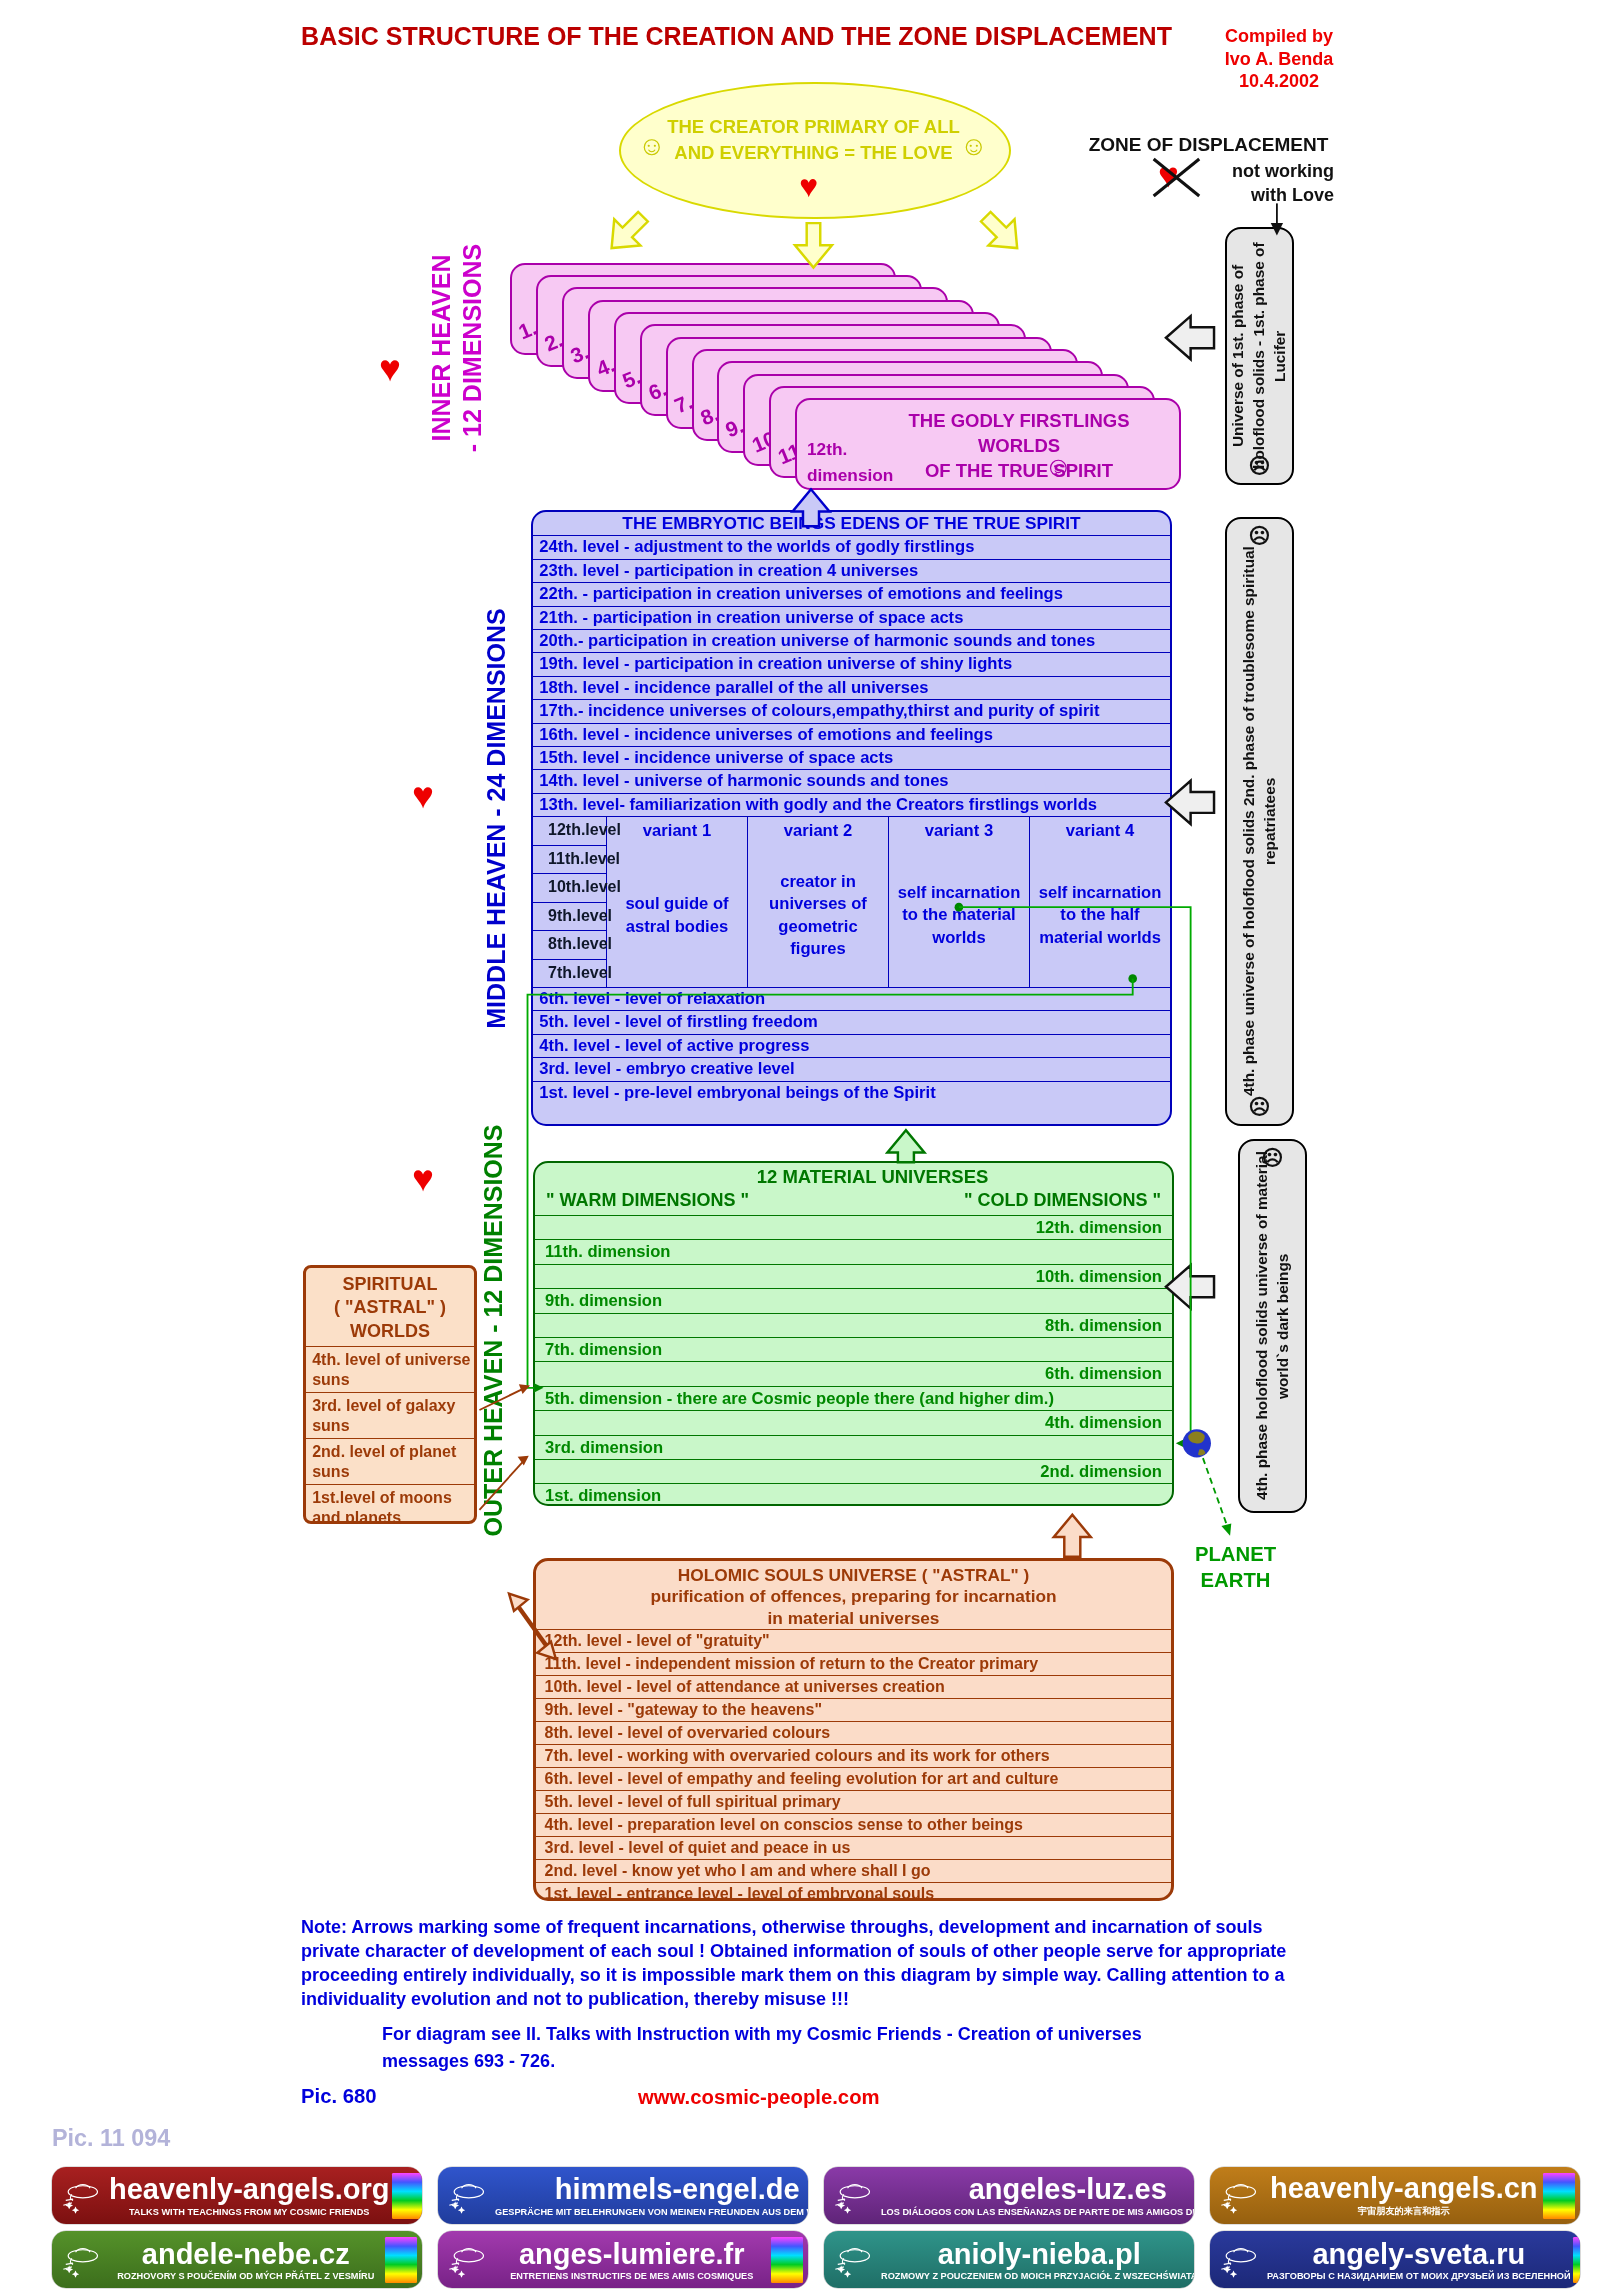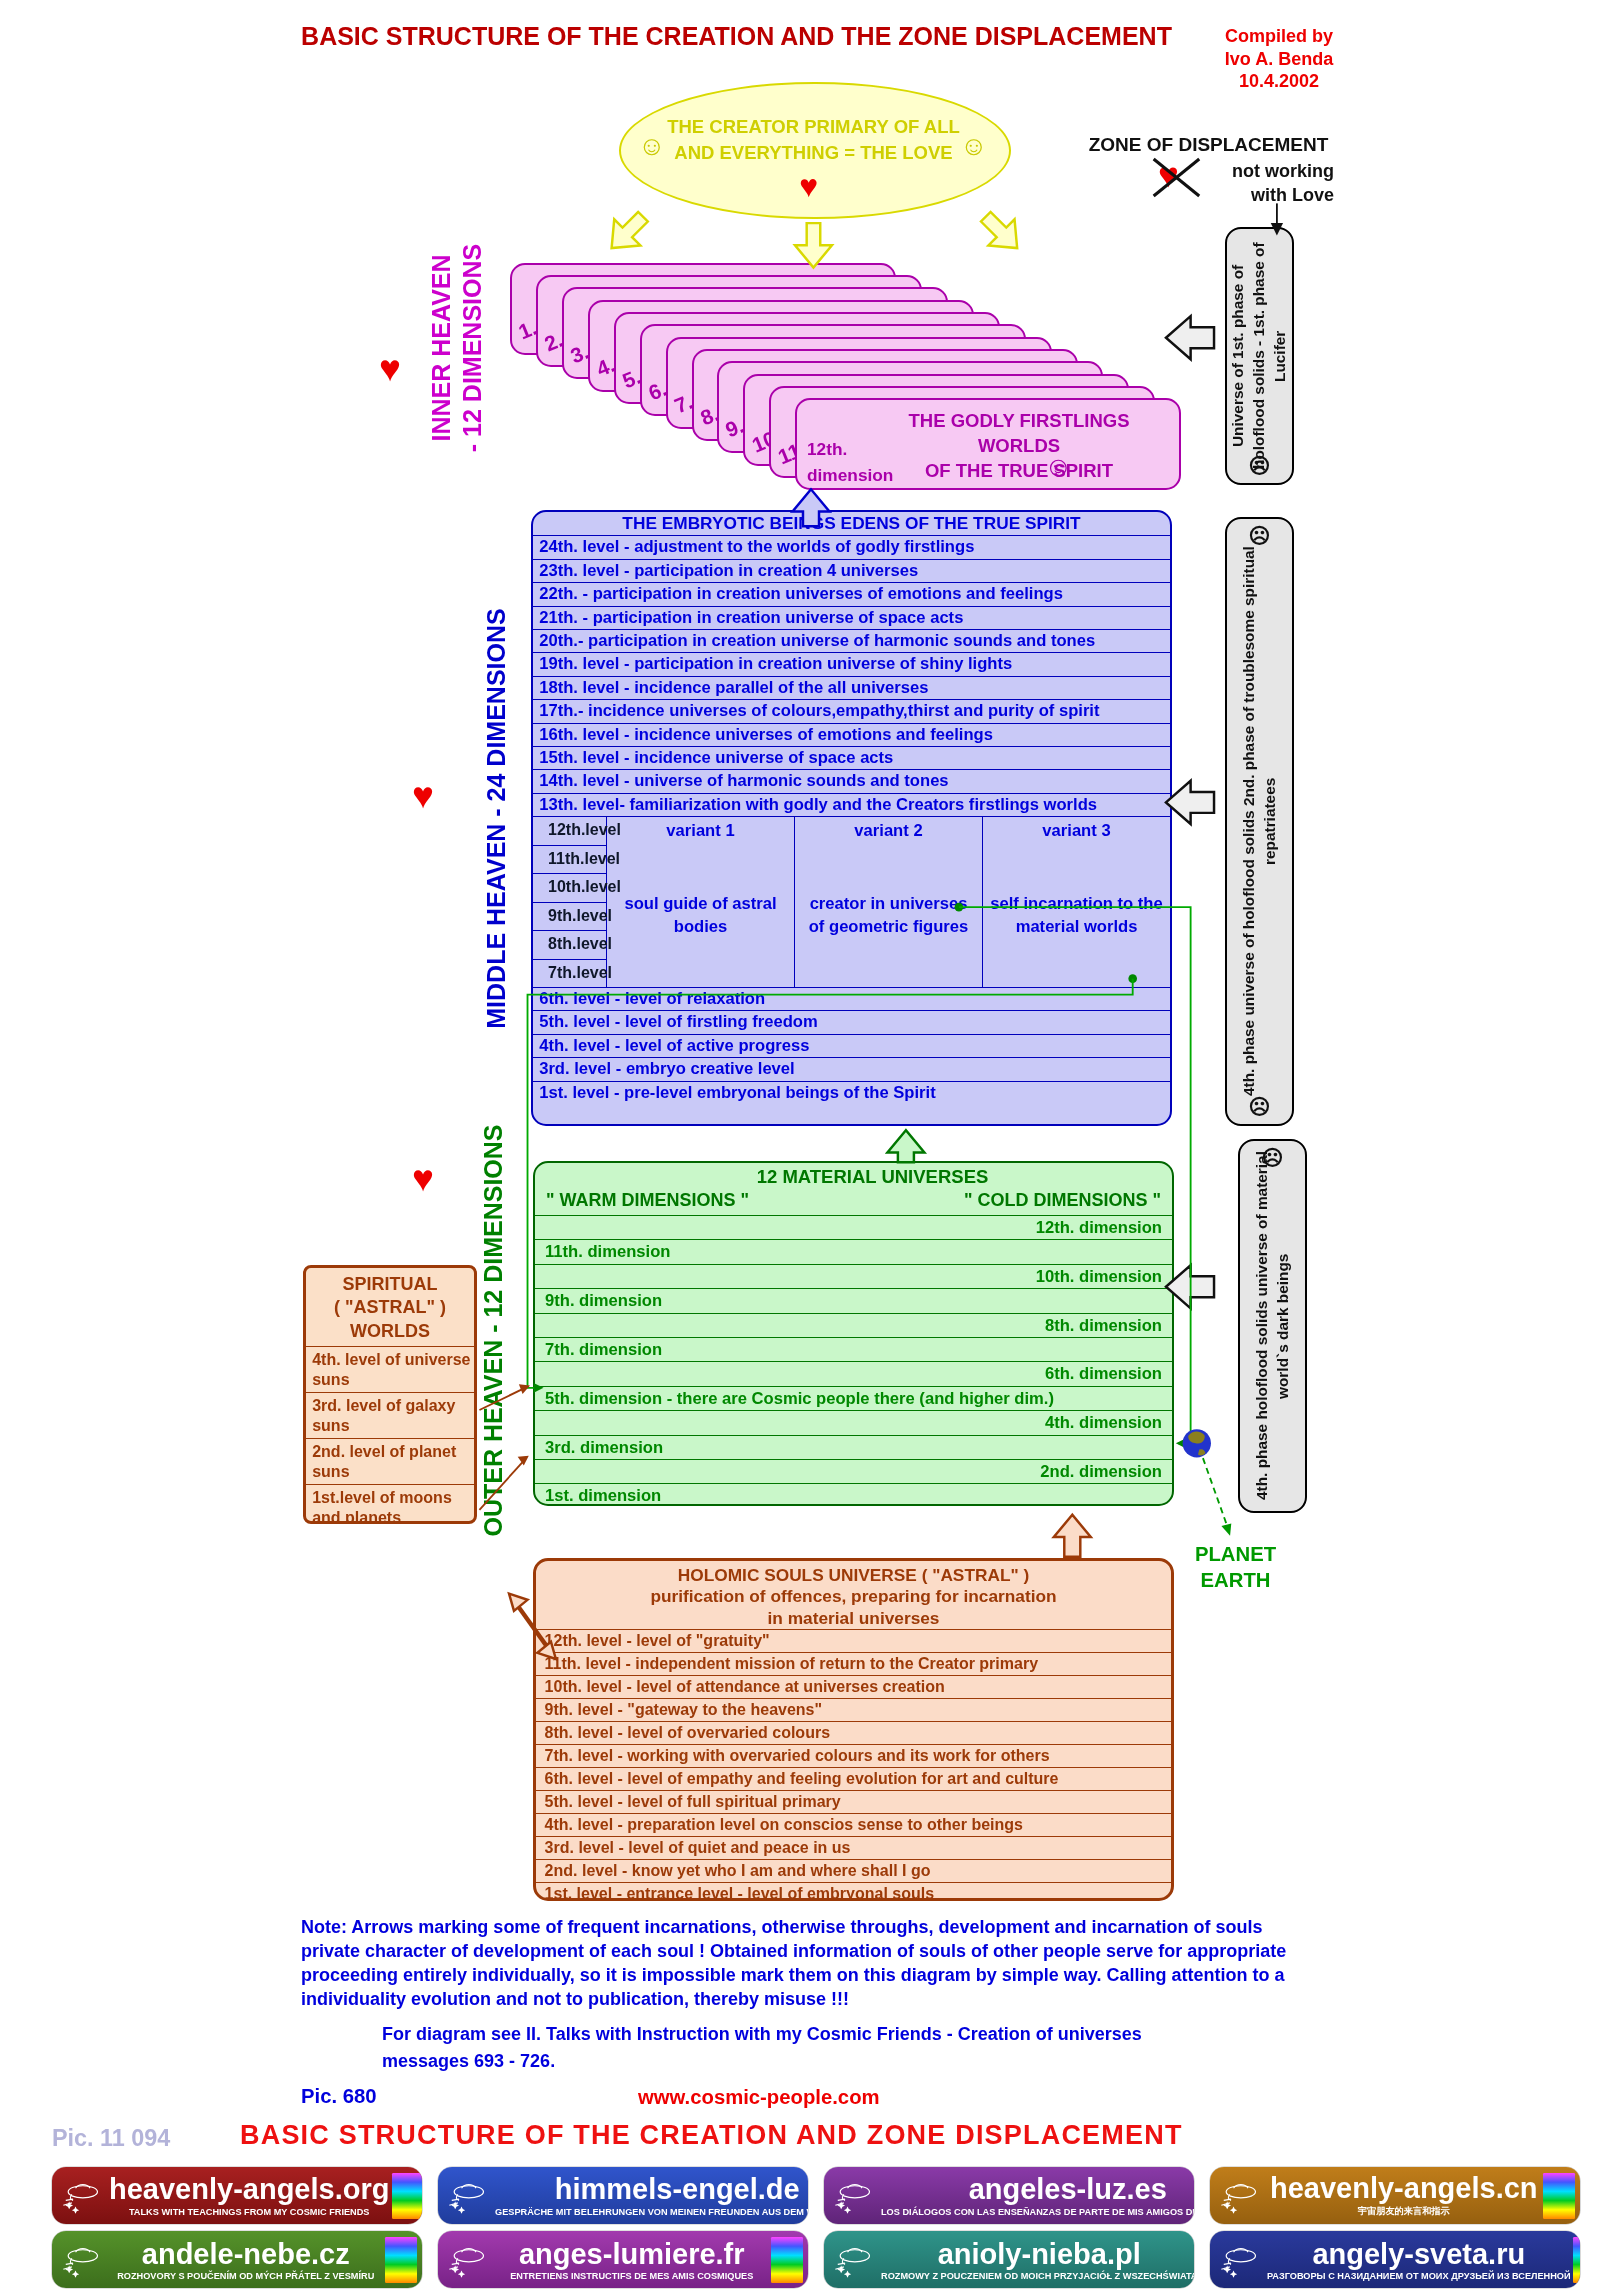--- a/index.html
+++ b/index.html
@@ -219,20 +219,24 @@
         <div class="vbody">soul guide of astral bodies</div>
       </div>
       <div class="varcol">
         <div class="vhdr">variant  2</div>
         <div class="vbody">creator in universes of geometric figures</div>
       </div>
       <div class="varcol">
         <div class="vhdr">variant  3</div>
         <div class="vbody">self incarnation to the material worlds</div>
       </div>
+      <div class="varcol">
+        <div class="vhdr">variant  4</div>
+        <div class="vbody">self incarnation to the half material worlds</div>
+      </div>
     </div>
     <div class="brow">6th. level - level of relaxation</div>
     <div class="brow">5th. level - level of firstling freedom</div>
     <div class="brow">4th. level - level of active progress</div>
     <div class="brow">3rd. level - embryo creative level</div>
     <div class="brow">1st. level - pre-level embryonal beings of the Spirit</div>
   </div>
 
   <div class="abs outer-label rot">OUTER HEAVEN - 12 DIMENSIONS</div>
   <span class="abs heart side-heart" style="left:412px;top:1158px;">♥</span>
@@ -301,21 +305,20 @@
     <div>individuality evolution and not to publication, thereby misuse !!!</div>
   </div>
   <div class="abs diagref">
     <div>For diagram see II. Talks with Instruction with my Cosmic Friends - Creation of universes</div>
     <div>messages 693 - 726.</div>
   </div>
   <div class="abs pic680">Pic. 680</div>
   <div class="abs cosmic">www.cosmic-people.com</div>
 
   <div class="abs cap-pic">Pic. 11 094</div>
-  <div class="abs cap-text">BASIC  STRUCTURE  OF  THE  CREATION  AND  ZONE  DISPLACEMENT</div>
 
   <div class="abs" style="left:52px;top:2167px;width:1527px;display:grid;grid-template-columns:repeat(4,370px);grid-auto-rows:57px;gap:7.4px 16px;">
 
     <div class="banner" style="background:linear-gradient(180deg,#a82020,#7c1010);">
       <span class="ufo">
         <svg width="48" height="39" viewBox="0 0 78 64">
             <g stroke="#ffffff" fill="none" stroke-width="2">
               <ellipse cx="42" cy="26" rx="24" ry="10"></ellipse>
               <path d="M30 20 a14 12 0 0 1 24 0"></path>
               <path d="M24 30 q-6 8 2 10"></path>

